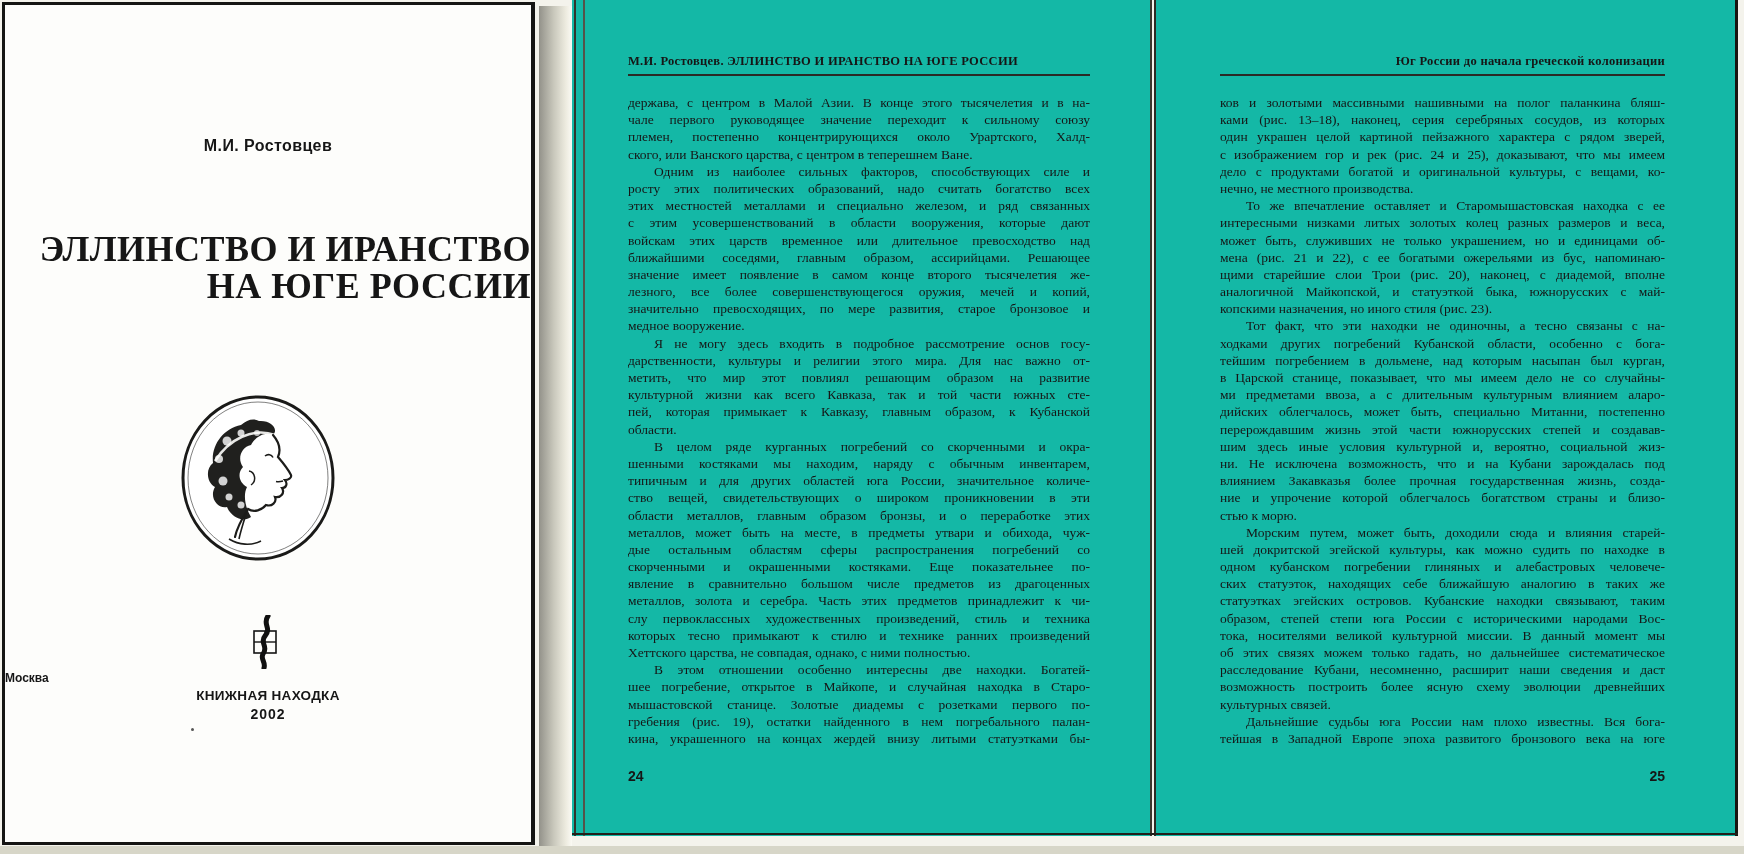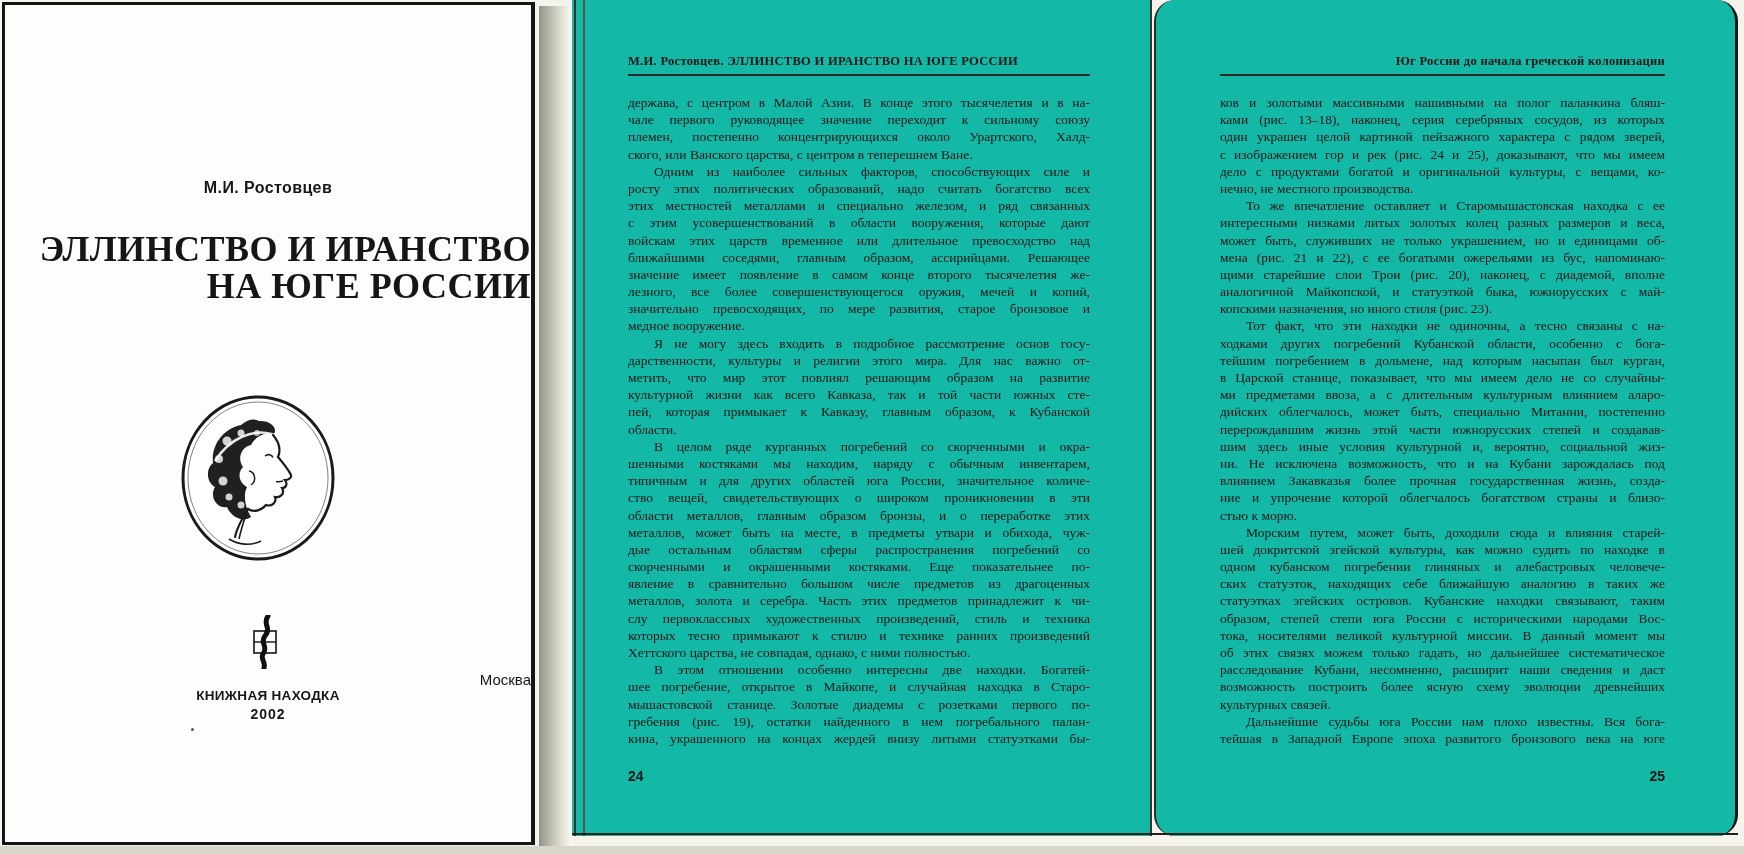--- a/index.html
+++ b/index.html
@@ -9,37 +9,37 @@
   
   .backdrop-strip{position:absolute;left:0;top:846px;width:1744px;height:8px;}
   .bottom-edge{position:absolute;left:572px;top:833px;width:1166px;height:2px;background:#211f1a;}
 
   
   .title-page{position:absolute;left:2px;top:2px;width:533px;height:843px;box-sizing:border-box;
               background:#fdfdfb;border:3px solid #151513;border-right-width:4px;}
   .page-shadow{position:absolute;left:539px;top:6px;width:33px;height:840px;
                background:linear-gradient(to right,#93928a,#c9c8bc 45%,#eceade 80%,#fbfaf4);}
   .tp-author{position:absolute;left:0;top:132px;width:100%;text-align:center;
-             font-family:"Liberation Sans",sans-serif;font-weight:bold;font-size:16px;letter-spacing:.4px;margin-top:42px;}
+             font-family:"Liberation Sans",sans-serif;font-weight:bold;font-size:16px;letter-spacing:.4px;}
   .tp-title{position:absolute;left:0;top:226px;width:100%;text-align:right;
             font-weight:bold;font-size:36px;line-height:37px;letter-spacing:.5px;}
   .tp-coin{position:absolute;left:174px;top:388px;width:160px;height:172px;}
   .tp-logo{position:absolute;left:246px;top:610px;width:28px;height:54px;}
-  .tp-city{position:absolute;left:0;top:666px;width:100%;text-align:right;
-           font-family:"Liberation Sans",sans-serif;font-weight:normal;font-size:15px;}
+  .tp-city{position:absolute;left:0;top:666px;width:100%;text-align:left;
+           font-family:"Liberation Sans",sans-serif;font-weight:bold;font-size:12px;}
   .tp-publisher{position:absolute;left:0;top:683px;width:100%;text-align:center;
            font-family:"Liberation Sans",sans-serif;font-weight:bold;font-size:13.5px;letter-spacing:.3px;}
   .tp-year{position:absolute;left:0;top:701px;width:100%;text-align:center;
            font-family:"Liberation Sans",sans-serif;font-weight:bold;font-size:14px;letter-spacing:1px;}
   .tp-dot{position:absolute;left:186px;top:723px;width:3px;height:3px;background:#555;border-radius:50%;}
 
   
   .sheet{position:absolute;top:0;height:836px;background:#14b8a6;box-sizing:border-box;}
   #page24{left:572px;width:580px;border-right:2px solid #39382f;}
-  #page25{left:1154px;width:584px;border-left:2px solid #2c2b24;border-right:3px solid #171611;border-radius:21px;}
+  #page25{left:1154px;width:584px;border-left:2px solid #2c2b24;border-right:3px solid #171611;}
   .gutter-a{position:absolute;left:2px;top:0;width:2px;height:836px;background:#35332b;}
   .gutter-b{position:absolute;left:11px;top:0;width:2px;height:836px;background:#55534a;}
 
   .running-header{position:absolute;top:54px;font-weight:bold;font-size:12.5px;letter-spacing:.3px;white-space:nowrap;}
   #page24 .running-header{left:56px;width:462px;text-align:left;}
   #page25 .running-header{left:64px;width:445px;text-align:right;}
   .header-rule{position:absolute;top:74px;height:2px;background:#2b2a25;}
   #page24 .header-rule{left:56px;width:462px;}
   #page25 .header-rule{left:64px;width:445px;}
 

